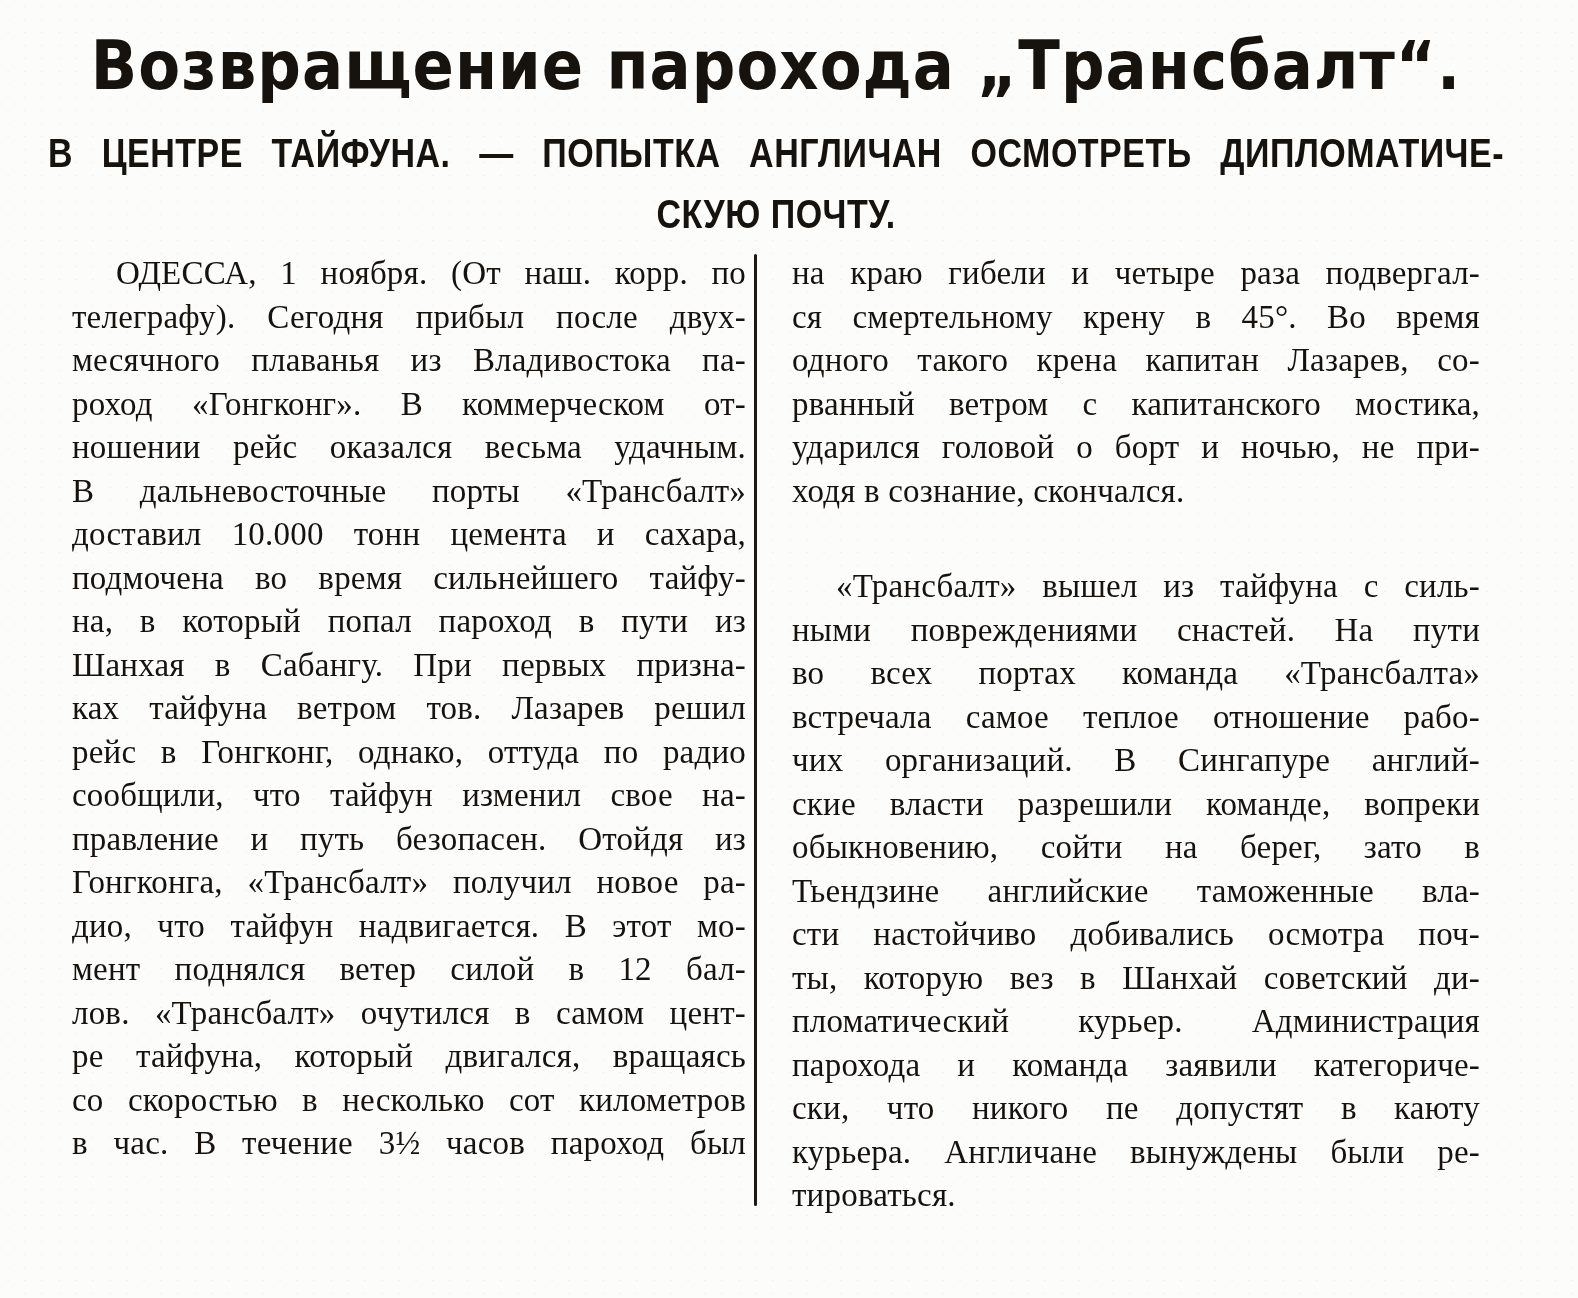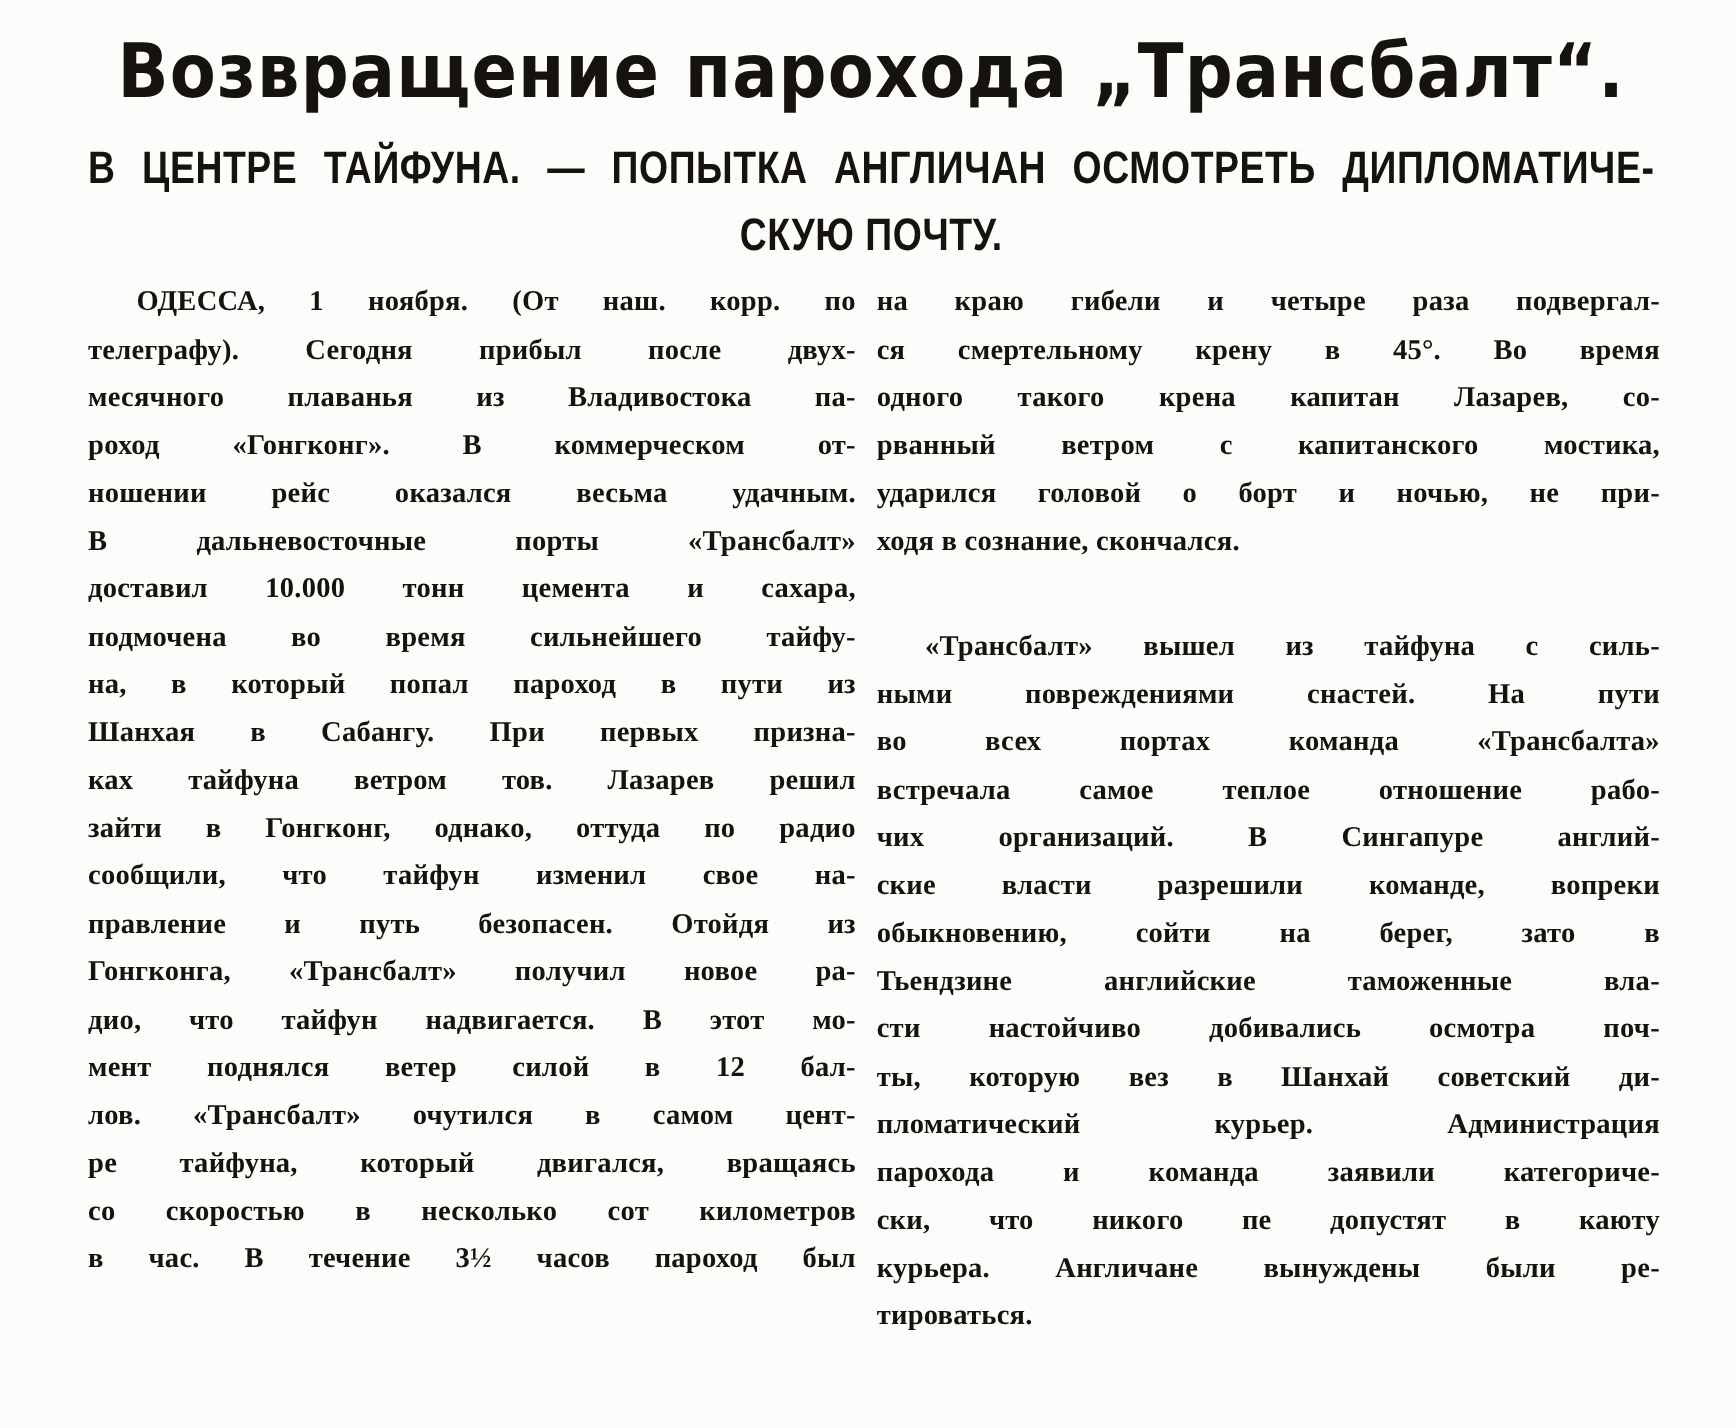--- a/index.html
+++ b/index.html
@@ -13,21 +13,21 @@
     background-image: radial-gradient(rgba(20,18,15,0.045) 1px, transparent 1px);
     background-size: 17px 13px;
     color: #16130f;
     font-family: "Liberation Serif", serif;
     overflow: hidden;
   }
   .page {
     box-sizing: border-box;
     width: 1578px;
     height: 1298px;
-    padding: 24px 74px 0 80px;
+    padding: 24px 74px 0 48px;
   }
   
   .headline {
     text-align: center;
     font-family: "DejaVu Sans", sans-serif;
     font-weight: bold;
     font-size: 61px;
     letter-spacing: 1px;
     line-height: 74px;
     transform: scaleY(1.12);
@@ -67,27 +67,28 @@
   .col-right { width: 712px; }
   .divider {
     width: 3px;
     height: 952px;
     background: #1c1914;
     margin: 2px 11px 0 8px;
     border-radius: 2px;
   }
   
   .ln {
-    font-size: 26px;
-    font-weight: bold;
+    font-size: 33px;
+    font-weight: normal;
     line-height: 43.5px;
     letter-spacing: 0.2px;
     text-align: justify;
     text-align-last: justify;
     text-justify: inter-word;
+    margin-left: 24px;
   }
   .ln-end {
     text-align-last: left;
   }
   .ln-indent {
     text-indent: 44px;
   }
   .para { margin: 0; }
   .para.spaced { margin-top: 52px; }
 </style>
@@ -110,21 +111,21 @@
           <div class="ln">телеграфу). Сегодня прибыл после двух-</div>
           <div class="ln">месячного плаванья из Владивостока па-</div>
           <div class="ln">роход «Гонгконг». В коммерческом от-</div>
           <div class="ln">ношении рейс оказался весьма удачным.</div>
           <div class="ln">В дальневосточные порты «Трансбалт»</div>
           <div class="ln">доставил 10.000 тонн цемента и сахара,</div>
           <div class="ln">подмочена во время сильнейшего тайфу-</div>
           <div class="ln">на, в который попал пароход в пути из</div>
           <div class="ln">Шанхая в Сабангу. При первых призна-</div>
           <div class="ln">ках тайфуна ветром тов. Лазарев решил</div>
-          <div class="ln">зайти в Гонгконг, однако, оттуда по радио</div>
+          <div class="ln">рейс в Гонгконг, однако, оттуда по радио</div>
           <div class="ln">сообщили, что тайфун изменил свое на-</div>
           <div class="ln">правление и путь безопасен. Отойдя из</div>
           <div class="ln">Гонгконга, «Трансбалт» получил новое ра-</div>
           <div class="ln">дио, что тайфун надвигается. В этот мо-</div>
           <div class="ln">мент поднялся ветер силой в 12 бал-</div>
           <div class="ln">лов. «Трансбалт» очутился в самом цент-</div>
           <div class="ln">ре тайфуна, который двигался, вращаясь</div>
           <div class="ln">со скоростью в несколько сот километров</div>
           <div class="ln">в час. В течение 3½ часов пароход был</div>
         </div>

